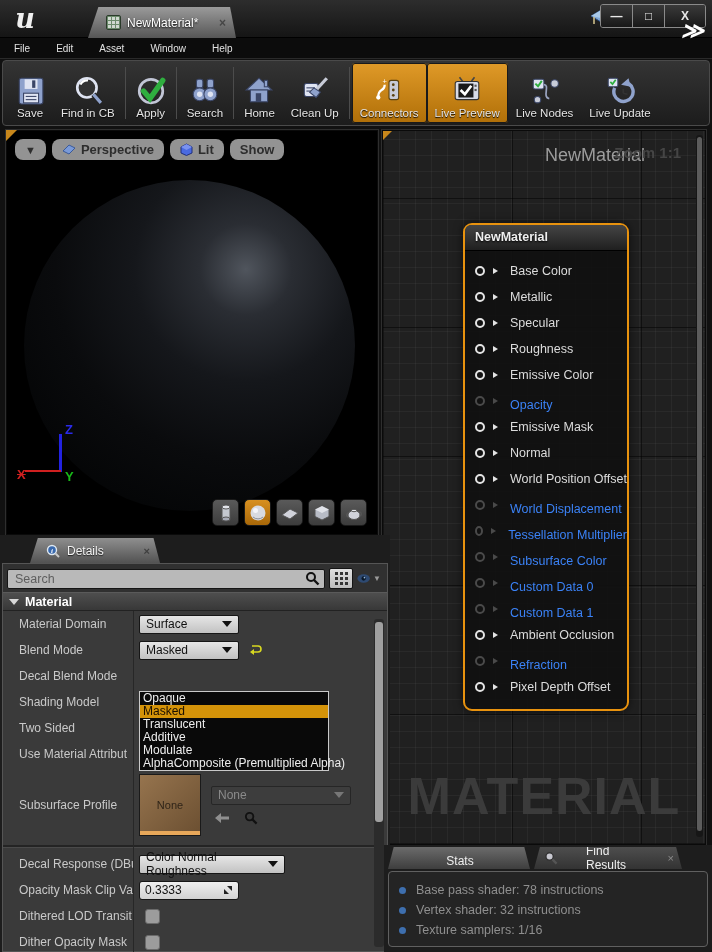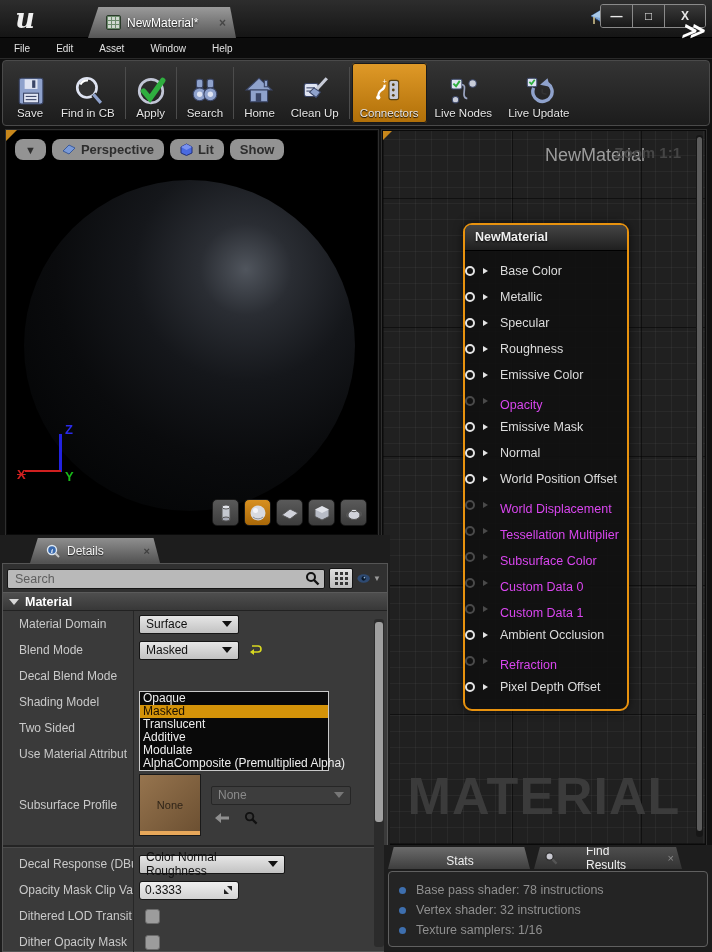--- a/index.html
+++ b/index.html
@@ -90,28 +90,28 @@
   .gscroll .thumb { position:absolute; left:1px; top:2px; width:5px; height:694px; background:#5c5c5c; border-radius:3px; }
 
   
   .node { position:absolute; left:80px; top:92px; width:166px;
     background:rgba(16,16,16,.92); border:2.5px solid #e8920e; border-radius:9px;
     box-shadow:0 0 10px rgba(0,0,0,.6); }
   .node-header { background:linear-gradient(#454545,#1f1f1f); color:#efefef; font-size:12.5px;
     font-weight:bold; padding:5px 10px 6px; border-radius:6px 6px 0 0; border-bottom:1px solid #000;
     text-shadow:0 1px 2px #000; }
   .pins { padding:7px 0 9px; }
-  .pin-row { display:flex; align-items:center; height:26px; gap:8px; }
+  .pin-row { display:flex; align-items:center; height:26px; padding-left:10px; gap:8px; }
   .pin-dot { width:10px; height:10px; border-radius:50%; border:2.5px solid #e4e4e4; }
   .pin-arrow { width:0; height:0; border-left:5px solid #e4e4e4; border-top:3.5px solid transparent;
     border-bottom:3.5px solid transparent; margin-right:4px; }
   .pin-label { font-size:12.5px; color:#dcdcdc; white-space:nowrap; }
   .pin-row.disabled .pin-dot { border-color:#4a4a4a; }
   .pin-row.disabled .pin-arrow { border-left-color:#4a4a4a; }
-  .pin-row.disabled .pin-label { color:#d946ef;margin-top:8px; }
+  .pin-row.disabled .pin-label { color:#3b82f6;margin-top:8px; }
 
   
   .details { position:absolute; left:0; top:535px; width:390px; height:417px; background:#1d1d1d; }
   .dt-tabstrip { position:relative; height:28px; background:#1d1d1d; }
   .dt-tab { position:absolute; left:30px; top:3px; width:130px; height:25px;
     background:linear-gradient(#8f8f8f,#525252);
     clip-path:polygon(6% 0%, 95% 0%, 100% 100%, 0% 100%);
     display:flex; align-items:center; gap:7px; padding:0 10px 0 16px; }
   .dt-tab-label { color:#f2f2f2; font-size:12px; text-shadow:0 1px 1px #222; flex:1; }
   .dt-tab-close { color:#3f3f3f; font-size:11px; font-weight:bold; }
@@ -284,20 +284,32 @@
         <rect x="14" y="5" width="9" height="18" rx="2" fill="#c8ccd8" stroke="#5a4210"></rect>
         <circle cx="18" cy="9" r="1.3" fill="#5a4210"></circle>
         <circle cx="18" cy="14" r="1.3" fill="#5a4210"></circle>
         <circle cx="18" cy="19" r="1.3" fill="#5a4210"></circle>
         <path d="M4 20 C4 12 10 16 10 9" fill="none" stroke="#fff" stroke-width="2"></path>
         <circle cx="4" cy="21" r="2" fill="#fff"></circle>
         <text x="8" y="8" font-size="7" fill="#fff">+</text>
       </svg>
       <span class="tb-label">Connectors</span>
     </div>
+    <div class="tb-btn active">
+      <svg viewBox="0 0 28 28" class="ticon">
+        <line x1="10" y1="6" x2="7" y2="2" stroke="#444" stroke-width="1.5"></line>
+        <line x1="18" y1="6" x2="21" y2="2" stroke="#444" stroke-width="1.5"></line>
+        <rect x="3" y="6" width="22" height="17" rx="2" fill="#d8dce8" stroke="#333"></rect>
+        <rect x="6" y="8" width="14" height="13" fill="#1a1a1a"></rect>
+        <path d="M8 14 L12 18 L18 10" fill="none" stroke="#fff" stroke-width="2.5"></path>
+        <rect x="21" y="9" width="2" height="2" fill="#555"></rect>
+        <rect x="21" y="13" width="2" height="2" fill="#555"></rect>
+      </svg>
+      <span class="tb-label">Live Preview</span>
+    </div>
     <div class="tb-btn">
       <svg viewBox="0 0 28 28" class="ticon">
         <rect x="3" y="4" width="10" height="9" rx="1.5" fill="#dfe4f2" stroke="#3a4566"></rect>
         <path d="M5 8 L7.5 10.5 L11 5.5" fill="none" stroke="#2fae3f" stroke-width="1.8"></path>
         <circle cx="23" cy="8" r="3.5" fill="#c8ccd8" stroke="#3a4566"></circle>
         <circle cx="7" cy="23" r="3" fill="#c8ccd8" stroke="#3a4566"></circle>
         <path d="M13 9 C19 9 11 21 18 22" fill="none" stroke="#9aa4c0" stroke-width="1.6"></path>
       </svg>
       <span class="tb-label">Live Nodes</span>
     </div>

